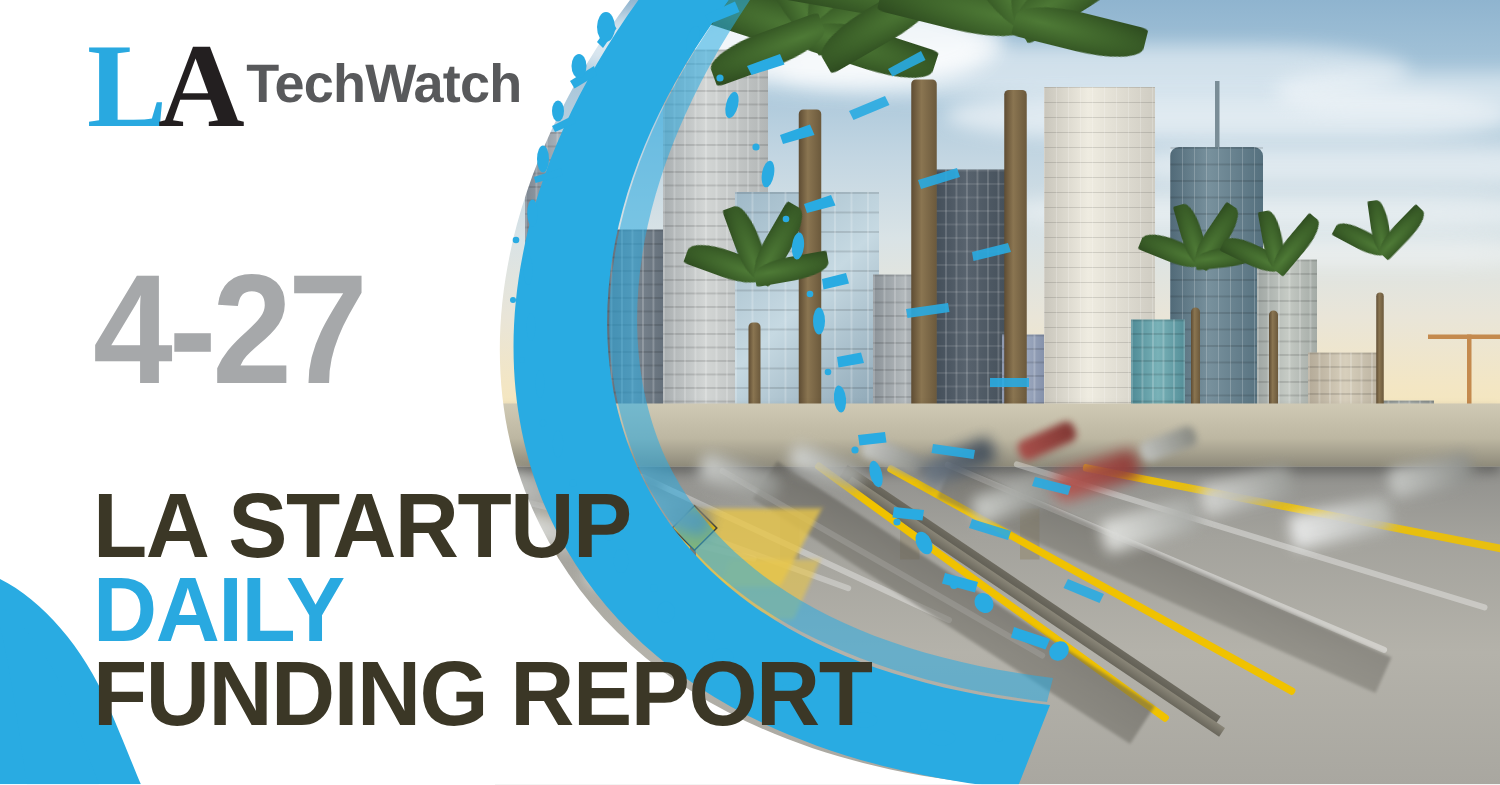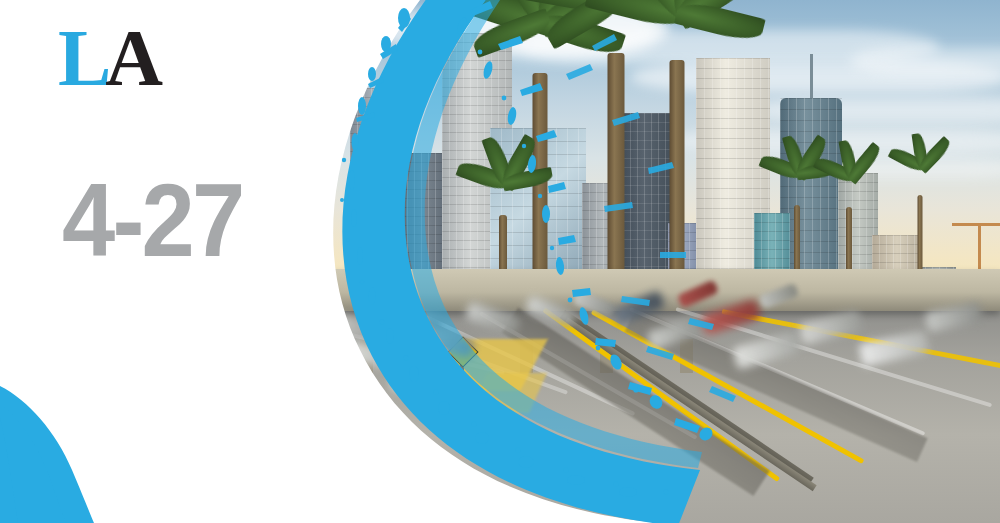--- a/index.html
+++ b/index.html
@@ -587,20 +587,26 @@
 
       </g>
     </svg>
   </div>
 
   <div class="content">
 
     <div class="logo">
       <span class="logo-la logo-l">L</span>
       <span class="logo-la logo-a">A</span>
+      <span class="logo-tech">TechWatch</span>
     </div>
 
     <div class="date-line">4-27</div>
 
+    <div class="headline">
+      <span class="hl hl-dark">LA STARTUP</span>
+      <span class="hl hl-blue">DAILY</span>
+      <span class="hl hl-dark">FUNDING REPORT</span>
+    </div>
 
   </div>
 
 </div>
 
 </body></html>

